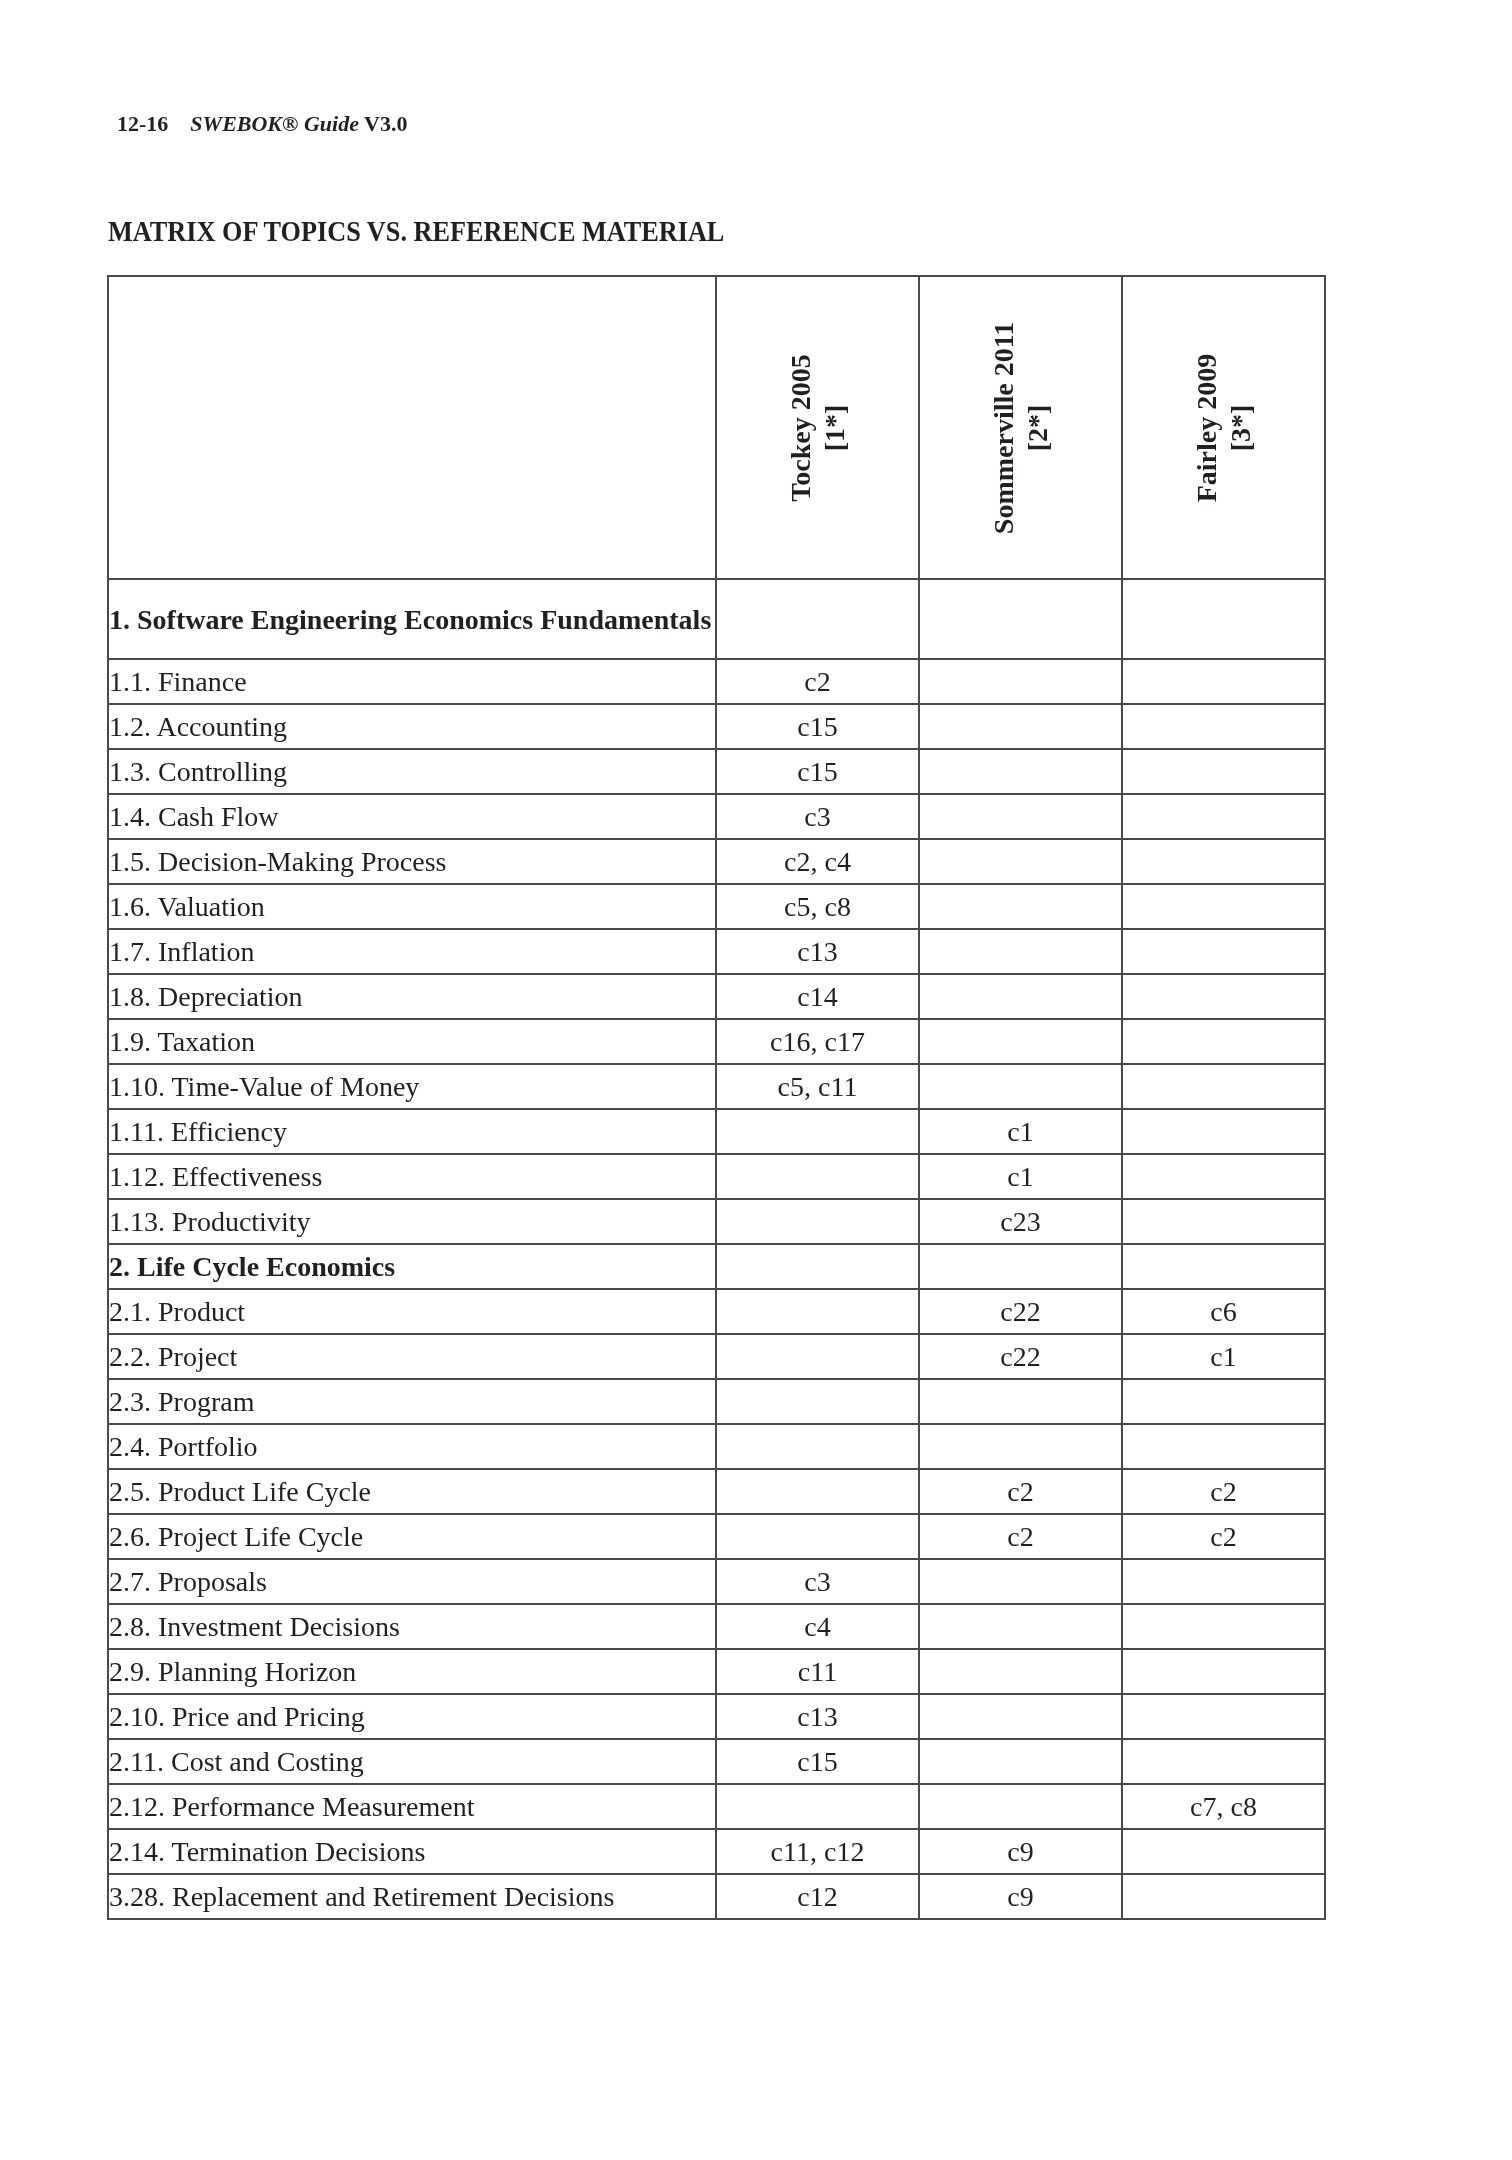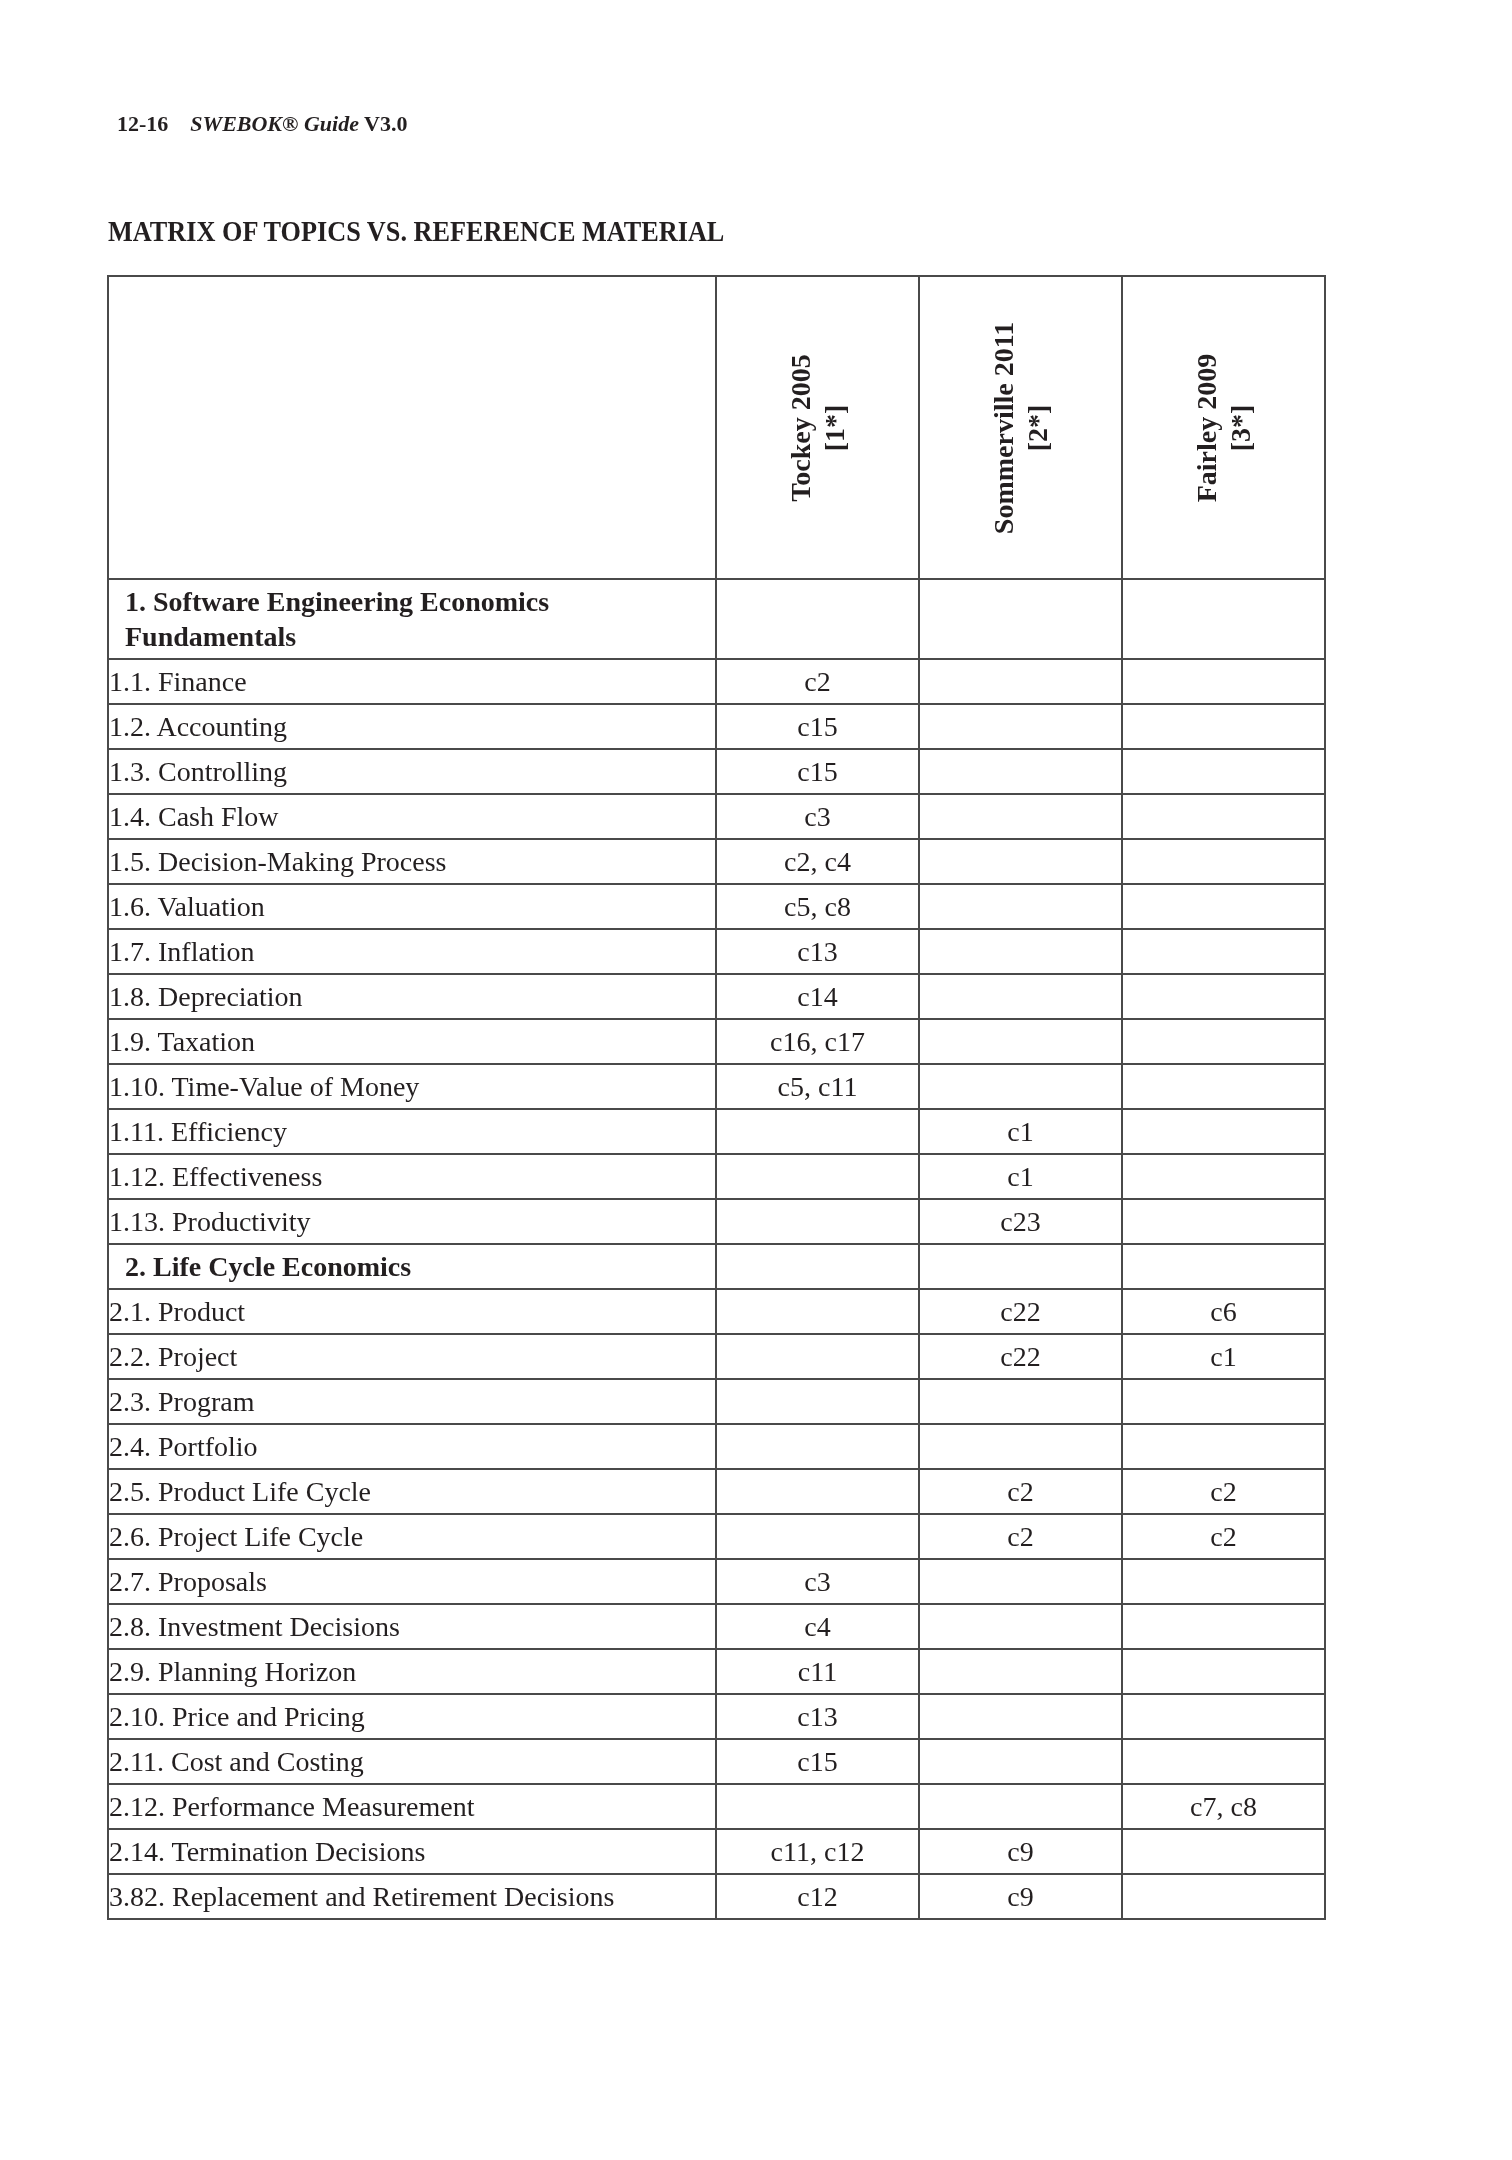--- a/index.html
+++ b/index.html
@@ -69,21 +69,21 @@
       transform: translate(-50%, -50%) rotate(-90deg);
       white-space: nowrap;
       text-align: center;
       font-weight: bold;
       font-size: 28px;
       line-height: 34px;
     }
     .hdr-text span { display: block; }
 
     tr.topic-row td { height: 45px; line-height: 41px; }
-    tr.section-row td { height: 45px; padding-left: 16px; }
+    tr.section-row td { height: 45px; }
     tr.section-row.tall td { height: 80px; }
 
     td.topic-label {
       padding-left: 38px;
       white-space: nowrap;
       overflow: hidden;
     }
     td.section-label {
       padding-left: 12px;
       font-weight: bold;
@@ -302,19 +302,19 @@
         <td class="ref-cell"></td>
         <td class="ref-cell">c7, c8</td>
       </tr>
       <tr class="topic-row">
         <td class="topic-label">2.14. Termination Decisions</td>
         <td class="ref-cell">c11, c12</td>
         <td class="ref-cell">c9</td>
         <td class="ref-cell"></td>
       </tr>
       <tr class="topic-row">
-        <td class="topic-label">3.82. Replacement and Retirement Decisions</td>
+        <td class="topic-label">3.28. Replacement and Retirement Decisions</td>
         <td class="ref-cell">c12</td>
         <td class="ref-cell">c9</td>
         <td class="ref-cell"></td>
       </tr>
     </tbody>
 </table>
 
 </body></html>

